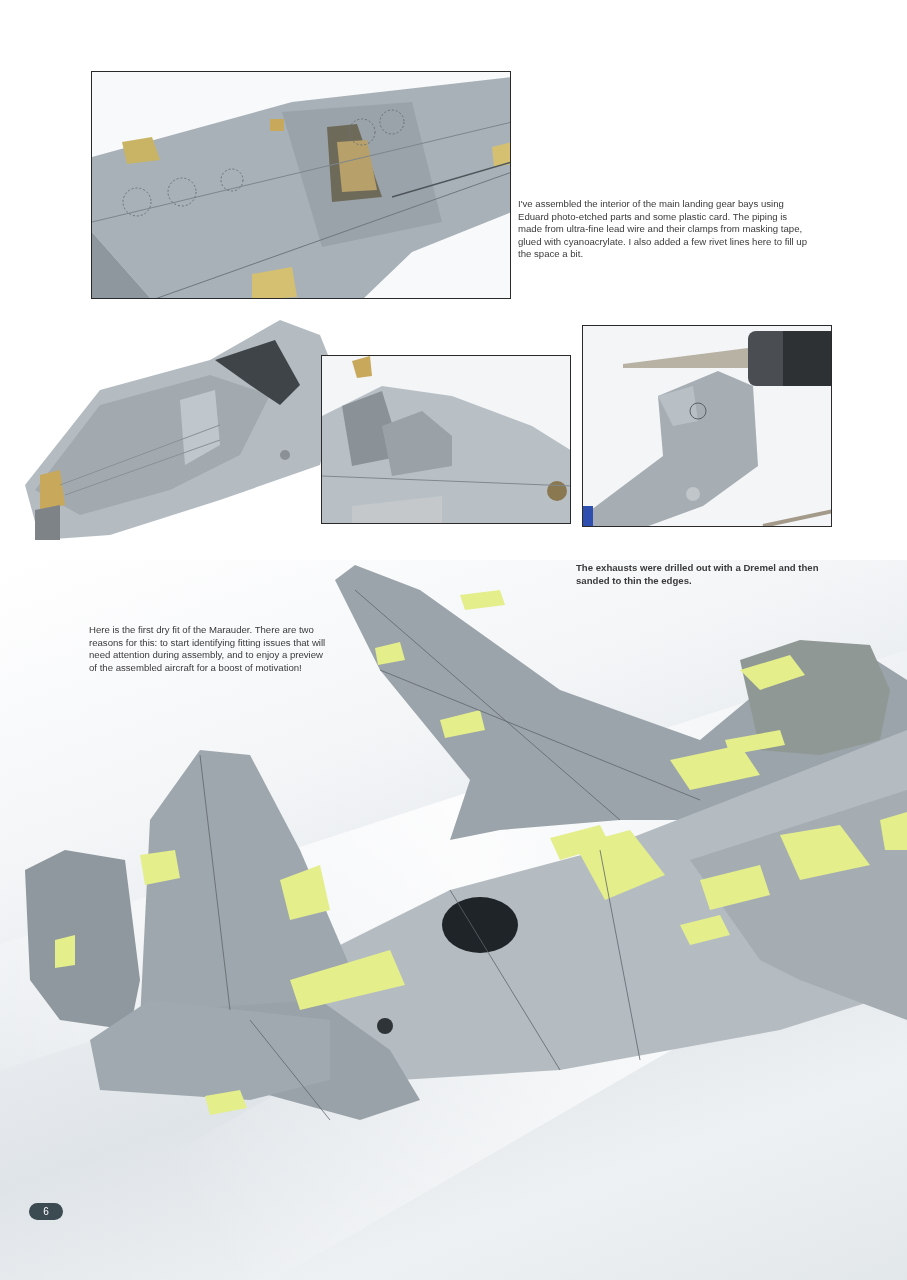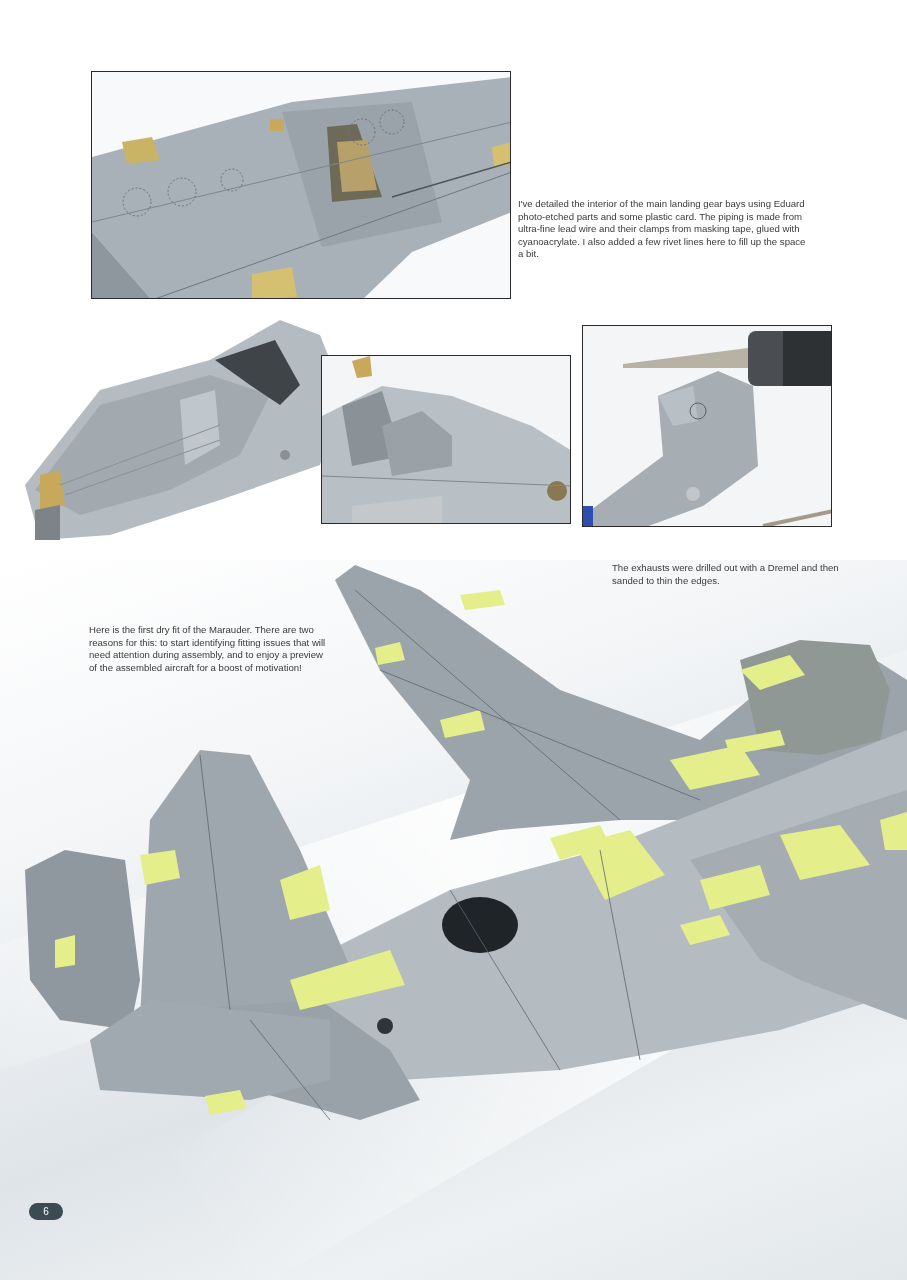--- a/index.html
+++ b/index.html
@@ -36,21 +36,21 @@
     <line x1="60" y1="228" x2="420" y2="100" stroke="#6e777d" stroke-width="1"></line>
     <line x1="300" y1="125" x2="420" y2="90" stroke="#4e555a" stroke-width="1.5"></line>
     <circle cx="45" cy="130" r="14" fill="none" stroke="#6a7278" stroke-dasharray="2,2"></circle>
     <circle cx="90" cy="120" r="14" fill="none" stroke="#6a7278" stroke-dasharray="2,2"></circle>
     <circle cx="270" cy="60" r="13" fill="none" stroke="#6a7278" stroke-dasharray="2,2"></circle>
     <circle cx="300" cy="50" r="12" fill="none" stroke="#6a7278" stroke-dasharray="2,2"></circle>
     <circle cx="140" cy="108" r="11" fill="none" stroke="#6a7278" stroke-dasharray="2,2"></circle>
   </svg>
 </div>
 
-<div class="caption" style="left:518px; top:198px; width:290px;"> I've detailed the interior of the main landing gear bays using Eduard photo-etched parts and some plastic card. The piping is made from ultra-fine lead wire and their clamps from masking tape, glued with cyanoacrylate. I also added a few rivet lines here to fill up the space a bit.</div>
+<div class="caption" style="left:518px; top:198px; width:290px;"> I've assembled the interior of the main landing gear bays using Eduard photo-etched parts and some plastic card. The piping is made from ultra-fine lead wire and their clamps from masking tape, glued with cyanoacrylate. I also added a few rivet lines here to fill up the space a bit.</div>
 
 <div class="photo" style="left:20px; top:315px; width:320px; height:240px;">
   <svg width="320" height="240" viewBox="0 0 320 240">
     <polygon points="5,170 80,75 190,45 260,5 300,20 320,70 300,150 200,185 90,220 20,225" fill="#b4bcc2"></polygon>
     <polygon points="15,175 80,90 190,60 250,80 220,140 150,175 60,200" fill="#a2aab0"></polygon>
     <polygon points="195,45 255,25 280,70 260,90 230,70" fill="#3e4448"></polygon>
     <polygon points="160,85 195,75 200,130 165,150" fill="#c0c7cc"></polygon>
     <polygon points="20,160 40,155 45,190 20,195" fill="#c8a85a"></polygon>
     <polygon points="15,195 40,190 40,225 15,225" fill="#7e8388"></polygon>
     <line x1="40" y1="170" x2="200" y2="110" stroke="#8a9096" stroke-width="1"></line>
@@ -80,21 +80,21 @@
     <rect x="200" y="5" width="50" height="55" fill="#2e3134"></rect>
     <polygon points="75,70 135,45 170,60 175,140 120,180 60,202 0,202 0,190 40,160 80,130" fill="#a6aeb4"></polygon>
     <polygon points="75,70 110,60 115,95 90,100" fill="#b8c0c6"></polygon>
     <circle cx="115" cy="85" r="8" fill="none" stroke="#5a6268" stroke-width="1"></circle>
     <circle cx="110" cy="168" r="7" fill="#c0c6ca"></circle>
     <rect x="0" y="180" width="10" height="22" fill="#2f4fb0"></rect>
     <line x1="180" y1="200" x2="250" y2="185" stroke="#a49a8a" stroke-width="4"></line>
   </svg>
 </div>
 
-<div class="caption" style="left:612px; top:562px; width:260px;">The exhausts were drilled out with a Dremel and then sanded to thin the edges.</div>
+<div class="caption" style="left:576px; top:562px; width:260px;font-weight:bold;">The exhausts were drilled out with a Dremel and then sanded to thin the edges.</div>
 
 <div class="photo" style="left:0px; top:560px; width:907px; height:600px;">
   <svg width="907" height="600" viewBox="0 0 907 600">
 
     <polygon points="335,20 355,5 420,30 560,130 700,180 760,130 860,90 907,120 907,300 760,260 620,260 500,270 450,280 470,220 380,110" fill="#9ba4aa"></polygon>
 
     <polygon points="740,100 800,80 870,85 890,130 880,180 820,195 760,190" fill="#8f9894"></polygon>
 
     <polygon points="330,390 450,330 600,290 780,220 907,170 907,430 780,470 560,510 400,520 320,500" fill="#b4bcc2"></polygon>
     <ellipse cx="480" cy="365" rx="38" ry="28" fill="#1e2428"></ellipse>

